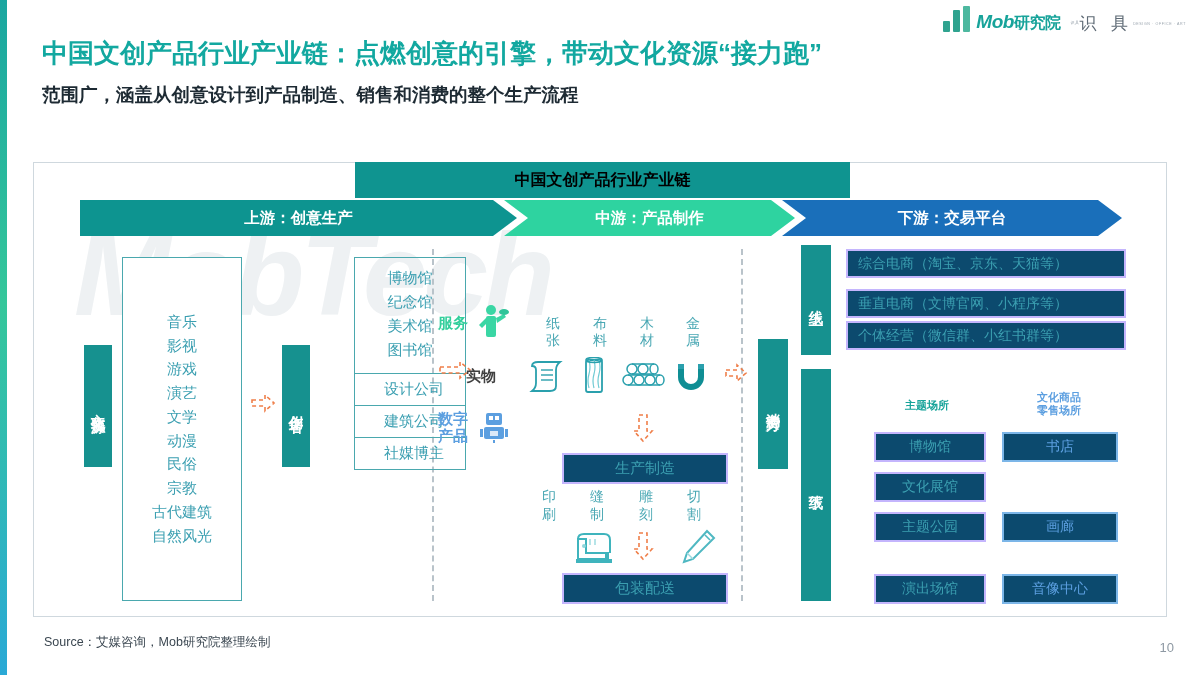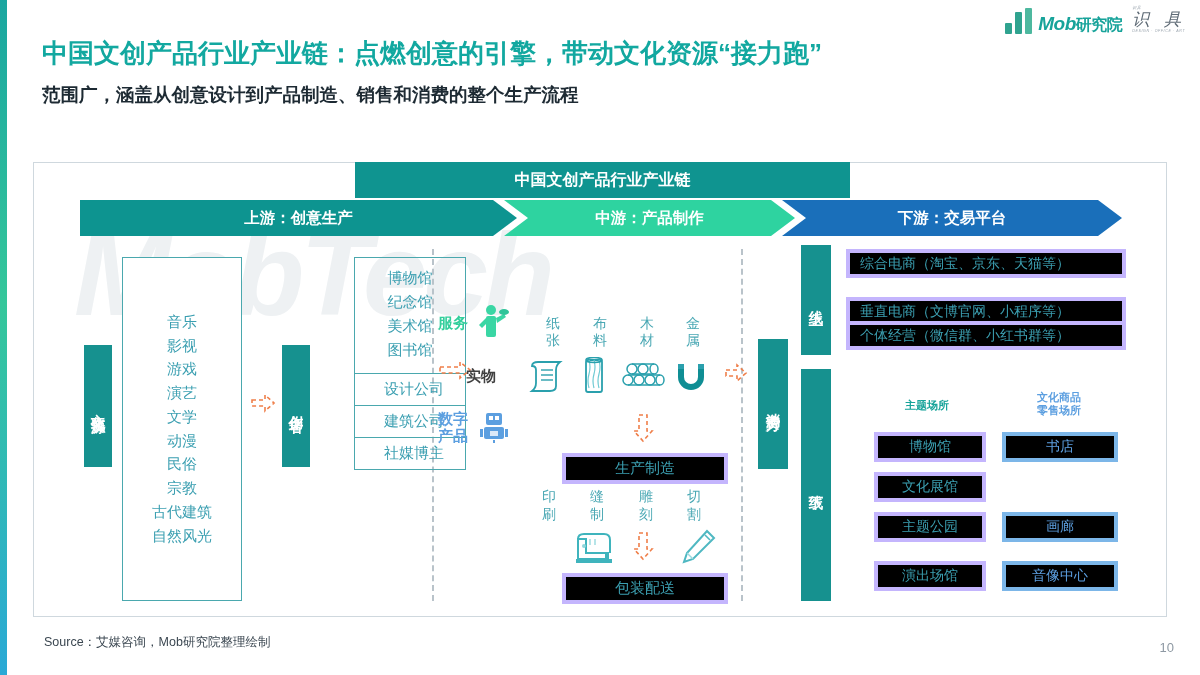--- a/index.html
+++ b/index.html
@@ -27,23 +27,22 @@
   .lb1 { height:11px; background:#2fa38f; }
   .lb2 { height:22px; background:#2fa38f; }
   .lb3 { height:26px; background:#4db89f; }
   .logo-text {
     font-size:19px; font-weight:bold; font-style:italic;
     color:#17a39a; letter-spacing:-0.5px; line-height:1;
     position:relative; top:-1px;
   }
   .logo-text .cn { font-style:normal; font-size:16px; }
   .logo-div {
-    display:flex; flex-direction:column; line-height:1;
+    display:flex; flex-direction:row; align-items:center; line-height:1;
     margin-left:4px;
-    font-style:italic;
   }
   .logo-div .tiny-top { font-size:4px; color:#9aa4ae; letter-spacing:.5px; margin-bottom:1px;}
   .logo-div .big { font-size:17px; color:#5f6b76; letter-spacing:5px; font-weight:500; }
   .logo-div .tiny { font-size:3.6px; color:#9aa4ae; letter-spacing:.6px; margin-top:2px;}
 
   
   .title {
     position:absolute; left:42px; top:36px; width:1120px;
     font-size:26px; font-weight:bold; color:#12a8a0; white-space:nowrap;
   }
@@ -63,21 +62,21 @@
     position:absolute; left:40px; top:45px;
     font-size:116px; font-weight:bold; font-style:italic;
     color:#eef1f3; letter-spacing:-4px; white-space:nowrap;
     pointer-events:none; user-select:none; z-index:0;
   }
   .panel-inner { position:relative; z-index:2; width:100%; height:100%; }
 
   
   .chart-title {
     position:absolute; left:321px; top:-1px; width:495px; height:36px;
-    background:#0f9490; color:#ffffff; font-size:16px; font-weight:bold;
+    background:#0f9490; color:#000000; font-size:16px; font-weight:bold;
     display:flex; align-items:center; justify-content:center;
   }
 
   
   .chev { position:absolute; top:37px; height:36px;
     display:flex; align-items:center; justify-content:center;
     color:#fff; font-size:15.5px; font-weight:bold; }
   .chev-a { left:46px; width:437px; background:#0d9490;
     clip-path: polygon(0 0, calc(100% - 24px) 0, 100% 50%, calc(100% - 24px) 100%, 0 100%); }
   .chev-b { left:470px; width:291px; background:#2ed3a0;
@@ -97,21 +96,21 @@
     display:flex; align-items:center; justify-content:center; text-align:center;
     writing-mode:vertical-rl; letter-spacing:2px; line-height:1.25;
   }
   .vbar.res   { left:50px;  top:182px; width:28px;  height:122px; }
   .vbar.crea  { left:248px; top:182px; width:28px;  height:122px; }
   .vbar.cons  { left:724px; top:176px; width:30px;  height:130px; }
   .vbar.on    { left:767px; top:82px;  width:30px;  height:110px; }
   .vbar.off   { left:767px; top:206px; width:30px;  height:232px; }
 
   
-  .box { border:4px solid #c4b5fd; color:#3b9fb1; background:#000000;
+  .box { border:2px solid #c4b5fd; color:#3b9fb1; background:#0c4a6e;
     display:flex; align-items:center; justify-content:center; }
   .box.blue { border-color:#7cb6e8; color:#5c9fe0; }
 
   
   .res-list {
     position:absolute; left:88px; top:94px; width:120px; height:344px;
     border:1px solid #4aa8ae; background:#fff;
     display:flex; flex-direction:column; align-items:center;
     justify-content:center; gap:5px; padding:8px 0;
   }
@@ -173,34 +172,34 @@
   .pc4 { left:649px; top:325px; }
 
   .icon-abs { position:absolute; }
 
   
   .on-box {
     position:absolute; left:812px; height:29px; width:280px;
     font-size:14px; padding-left:10px; justify-content:flex-start;
   }
   .ob1 { top:86px; }
-  .ob2 { top:134px; }
+  .ob2 { top:126px; }
   .ob3 { top:158px; }
 
   
   .off-head {
     position:absolute; font-size:11px; font-weight:bold; text-align:center;
     line-height:1.2;
   }
   .oh1 { left:834px; top:236px; width:118px; color:#17a39a; }
   .oh2 { left:962px; top:228px; width:126px; color:#5c9fe0; }
   .off-box { position:absolute; height:30px; font-size:14px; }
   .c1 { left:840px; width:112px; }
   .c2 { left:968px; width:116px; }
-  .r1 { top:269px; } .r2 { top:309px; } .r3 { top:349px; } .r4 { top:398px; }
+  .r1 { top:269px; } .r2 { top:309px; } .r3 { top:349px; } .r4 { top:411px; }
 
   
   .source {
     position:absolute; left:44px; top:634px;
     font-size:12.5px; color:#3b4751;
   }
   .pagenum {
     position:absolute; right:26px; top:640px;
     font-size:13px; color:#8e99a3;
   }

